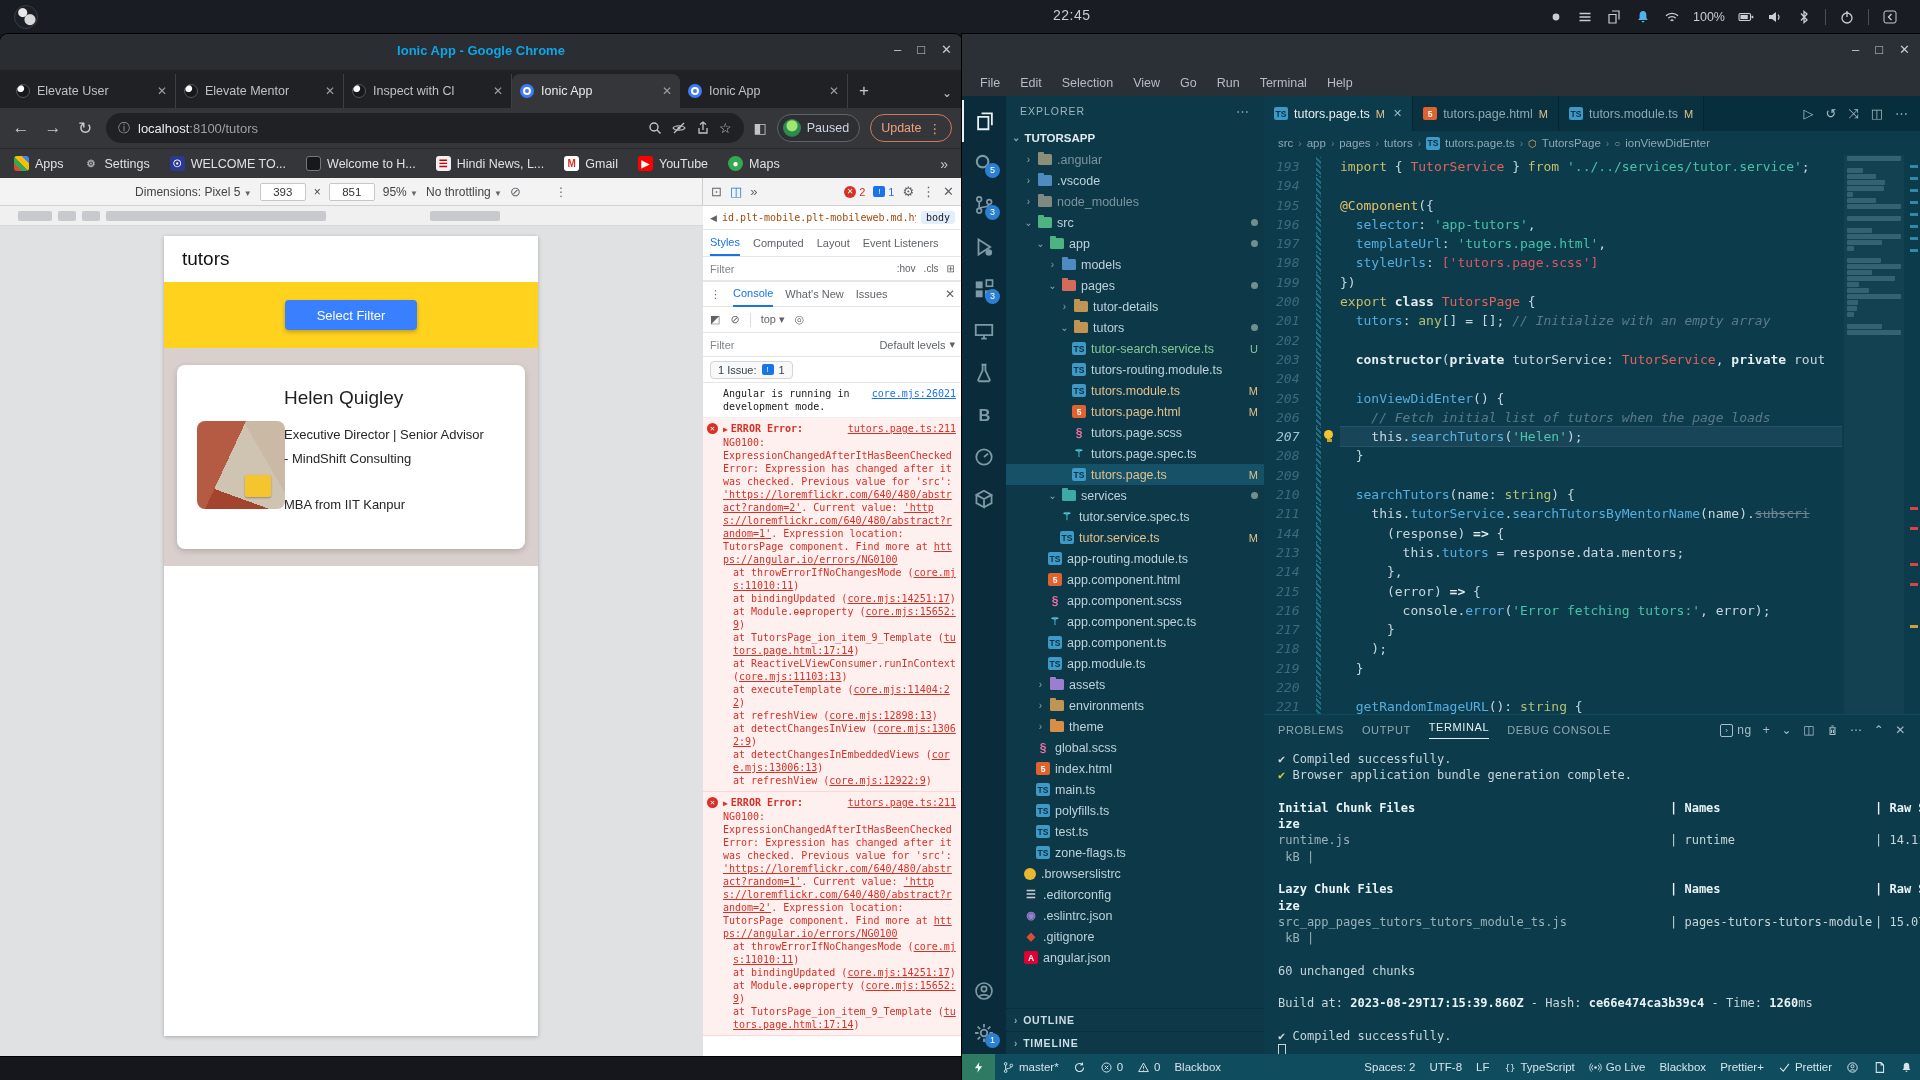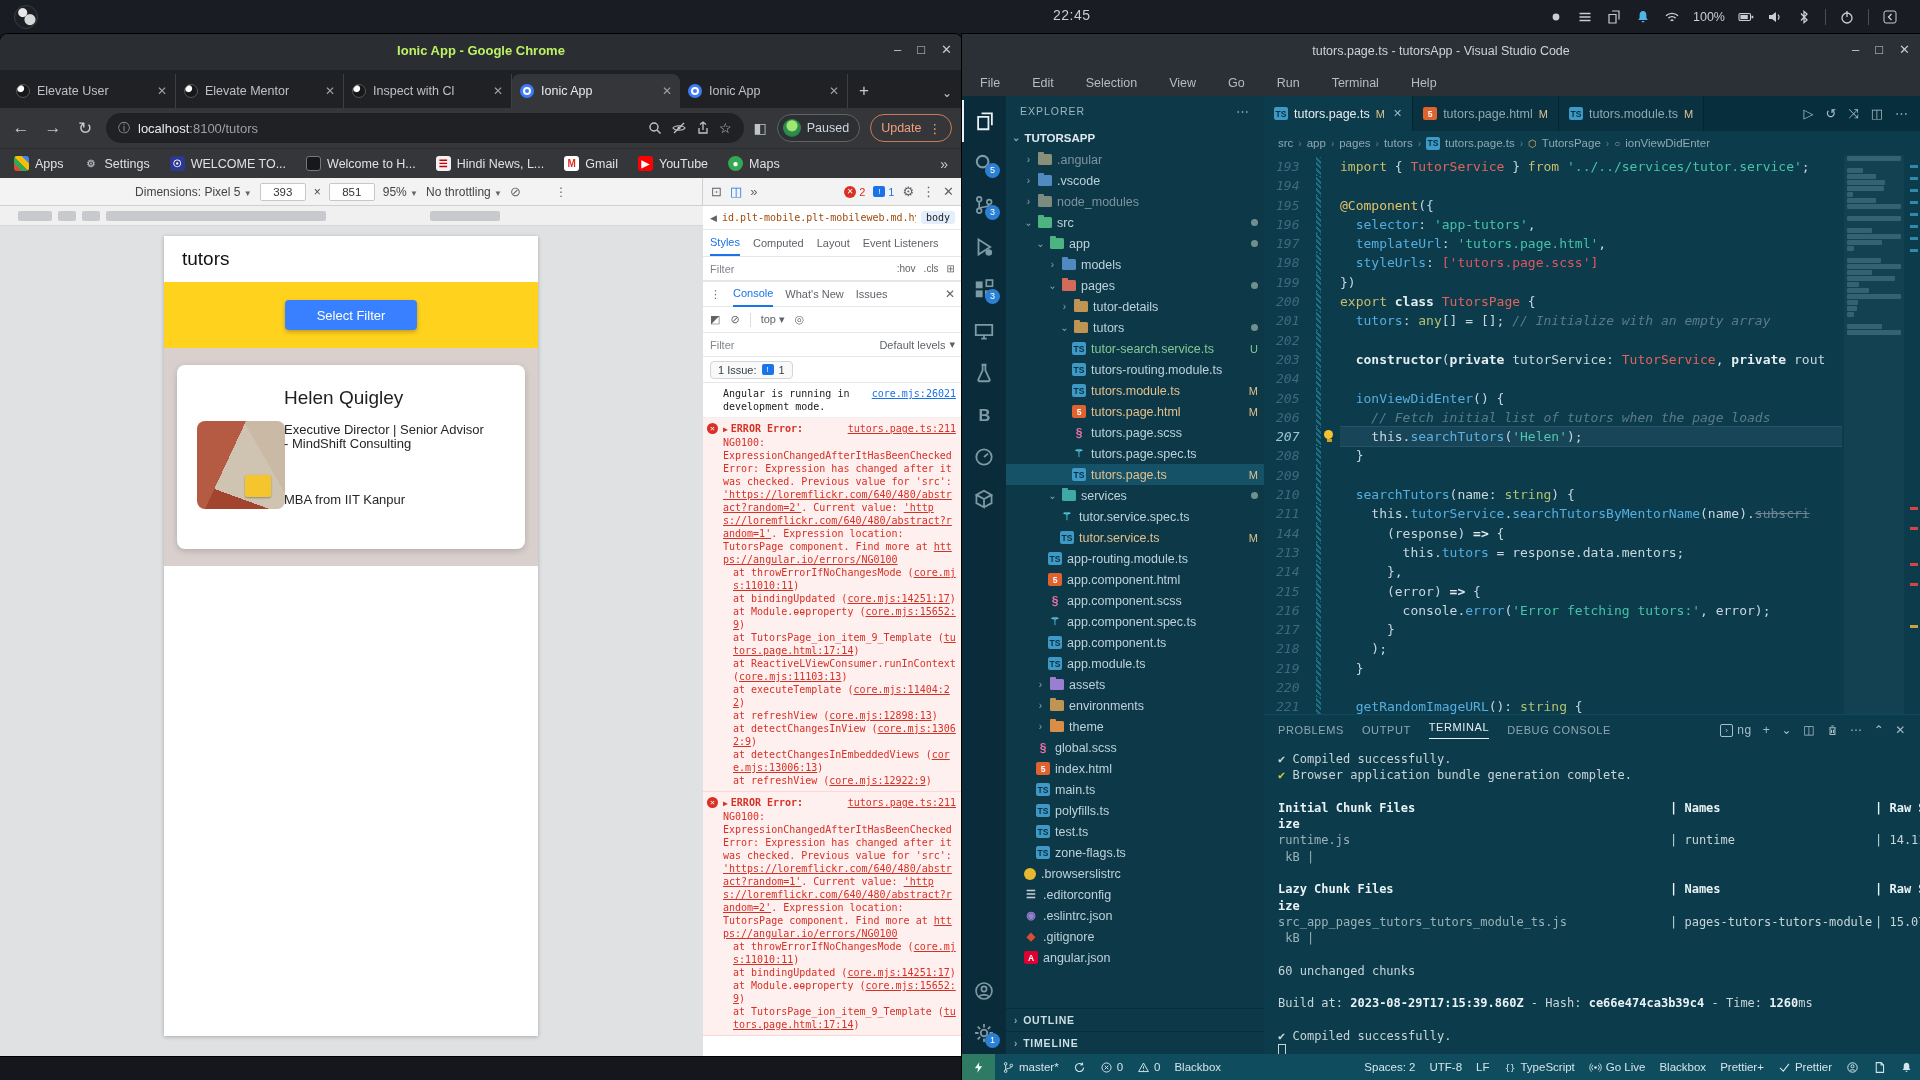--- a/index.html
+++ b/index.html
@@ -14,21 +14,21 @@
     border:1px solid #3a3d44; }
   #sys-time { position:absolute; left:1053px; top:7px; font-size:14px; letter-spacing:.5px; color:#c8cdd3; }
   #tray { position:absolute; right:22px; top:0; height:34px; display:flex; align-items:center; gap:13px; }
   #tray .ticon { width:16px; height:16px; color:#c9ced4; }
   #tray .tsep { width:1px; height:16px; background:#4a4e55; }
   #tray .ttext { font-size:12.5px; color:#c9ced4; }
 
   
   #chrome { position:absolute; left:0; top:34px; width:962px; height:1022px; background:#202124; border-radius:8px 8px 0 0; overflow:hidden; box-shadow:0 0 0 1px #000; }
   #c-title { height:36px; background:#2a2d31; position:relative; }
-  #c-title .t { position:absolute; left:0; right:0; top:9px; text-align:center; color:#bef264; font-size:13px; font-weight:bold; }
+  #c-title .t { position:absolute; left:0; right:0; top:9px; text-align:center; color:#0ea5e9; font-size:13px; font-weight:bold; }
   .winctl { position:absolute; right:10px; top:8px; display:flex; gap:16px; color:#c8cbce; font-size:13px; }
   .winctl span { cursor:default; }
   #c-tabs { height:38px; background:#202124; display:flex; align-items:flex-end; padding-left:8px; }
   .ctab { width:168px; height:34px; display:flex; align-items:center; gap:7px; padding:0 8px; color:#bdc1c6; font-size:12.5px; border-right:1px solid #3c4043; position:relative; }
   .ctab.active { background:#35363a; border-radius:8px 8px 0 0; color:#e8eaed; border-right:none; }
   .ctab .lbl { flex:1; white-space:nowrap; overflow:hidden; }
   .ctab .x { font-size:12px; color:#9aa0a6; }
   .fav-ball { width:14px; height:14px; border-radius:50%; flex:none;
     background:radial-gradient(circle at 30% 30%, #fff 0 3px, transparent 4px), #17181a; border:1px solid #555; }
   .fav-ionic { width:14px; height:14px; border-radius:50%; flex:none; background:#fff; border:3px solid #3d7bfd; position:relative; }
@@ -77,21 +77,21 @@
   #p-pink { height:218px; background:#d9d0cd; padding:17px 13px; }
   #p-card { background:#fff; border-radius:8px; box-shadow:0 2px 6px rgba(0,0,0,.18); height:184px; position:relative; }
   #p-name { position:absolute; left:107px; top:22px; font-size:19px; color:#1f1f1f; }
   #p-img { position:absolute; left:20px; top:56px; width:88px; height:88px; border-radius:8px; overflow:hidden;
     background:
       linear-gradient(115deg, #b55a43 0 38%, transparent 38%),
       linear-gradient(240deg, #c9b9a5 0 30%, transparent 30%),
       linear-gradient(20deg, #a3442f 0 22%, transparent 22%),
       #cfc4b2; }
   #p-img::after { content:""; position:absolute; right:14px; bottom:12px; width:26px; height:22px; background:#f4c52c; border-radius:2px; box-shadow:0 1px 2px rgba(0,0,0,.3); }
-  .p-line { position:absolute; left:107px; width:205px; font-size:13px; color:#262626; line-height:14px; }
+  .p-line { position:absolute; left:107px; width:205px; font-size:13px; color:#262626; line-height:24px; }
   #p-role { top:58px; } #p-edu { top:128px; }
 
   
   #devtools { width:259px; background:#fff; display:flex; flex-direction:column; font-size:11px; color:#333; }
   .dt-row { display:flex; align-items:center; padding:0 7px; border-bottom:1px solid #e6e6e6; flex:none; }
   #dt-crumb { height:24px; gap:5px; }
   #dt-crumb .arr { color:#5f6368; font-size:9px; }
   #dt-crumb .crumbtxt { color:#a0490b; white-space:nowrap; overflow:hidden; font-family:"DejaVu Sans Mono",monospace; font-size:10px; flex:1; }
   #dt-crumb .tag { background:#e3eefc; color:#202124; padding:1px 5px; border-radius:3px; font-family:"DejaVu Sans Mono",monospace; font-size:10px; }
   #dt-tabs { height:27px; gap:13px; }
@@ -118,21 +118,21 @@
   .cmsg.err .tri { font-size:8px; margin-right:3px; }
   .cmsg.err .src { color:#d93025; }
   .cmsg.err a, .cmsg.err .lnk { color:#d93025; text-decoration:underline; word-break:break-all; }
   .stackln { padding-left:10px; }
   .cmsg .head { font-weight:bold; }
 
   
   #vscode { position:absolute; left:962px; top:34px; width:958px; height:1046px; background:#0c3b4c; overflow:hidden; box-shadow:0 0 0 1px #000; }
   #v-title { height:36px; background:#2b3036; position:relative; }
   #v-title .t { position:absolute; left:0; right:0; top:10px; text-align:center; color:#ccd3d9; font-size:12.5px; }
-  #v-menu { height:26px; background:#2b3036; display:flex; align-items:center; gap:16px; padding-left:10px; }
+  #v-menu { height:26px; background:#2b3036; display:flex; align-items:center; gap:4px; padding-left:10px; }
   #v-menu span { color:#b4bcc4; font-size:12.5px; padding:2px 8px; }
   #v-body { display:flex; height:958px; }
   #v-act { width:44px; background:#0a2b39; display:flex; flex-direction:column; align-items:center; padding-top:4px; }
   .actit { width:44px; height:42px; display:flex; align-items:center; justify-content:center; color:#7e9aa6; position:relative; }
   .actit.active { color:#e8f1f5; border-left:2px solid #e8f1f5; }
   .actit svg { width:22px; height:22px; }
   .actbadge { position:absolute; right:6px; bottom:6px; min-width:15px; height:15px; border-radius:8px; background:#2b80d4; color:#fff; font-size:9px; line-height:15px; text-align:center; padding:0 3px; }
   #v-act .spacer { flex:1; }
   #v-side { width:258px; background:#0d3847; display:flex; flex-direction:column; overflow:hidden; }
   #side-head { height:30px; display:flex; align-items:center; padding:0 14px; color:#9fb6bf; font-size:10.5px; letter-spacing:1px; }
@@ -489,21 +489,20 @@
       <span class="eic">✕</span>
       <span class="src">tutors.page.ts:211</span>
       <span class="tri">▶</span><span class="head">ERROR Error:</span><br>NG0100: ExpressionChangedAfterItHasBeenChecked Error: Expression has changed after it was checked. Previous value for 'src': <span class="lnk">'https://loremflickr.com/640/480/abstract?random=1'</span>. Current value: <span class="lnk">'https://loremflickr.com/640/480/abstract?random=2'</span>. Expression location: TutorsPage component. Find more at <span class="lnk">https://angular.io/errors/NG0100</span><div class="stackln">at throwErrorIfNoChangesMode (<span class="lnk">core.mjs:11010:11</span>)</div><div class="stackln">at bindingUpdated (<span class="lnk">core.mjs:14251:17</span>)</div><div class="stackln">at Module.ɵɵproperty (<span class="lnk">core.mjs:15652:9</span>)</div><div class="stackln">at TutorsPage_ion_item_9_Template (<span class="lnk">tutors.page.html:17:14</span>)</div></div>
         </div>
     </div>
   </div>
 </div>
 
 <div id="vscode">
   <div id="v-title">
-    <div class="t">tutors.page.ts - tutorsApp - Visual Studio Code</div>
     <div class="winctl">
       <span>–</span>
       <span>□</span>
       <span>✕</span>
     </div>
   </div>
   <div id="v-menu">
       <span>File</span>
       <span>Edit</span>
       <span>Selection</span>

